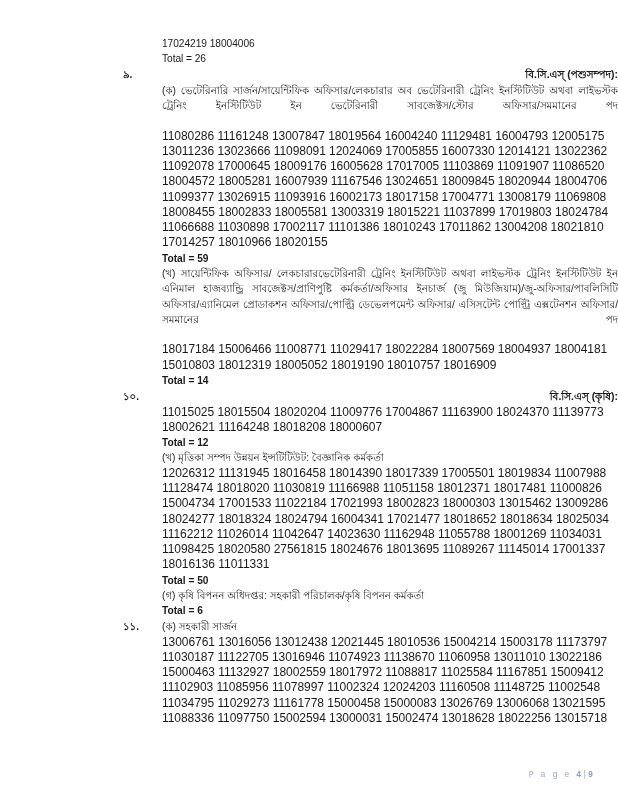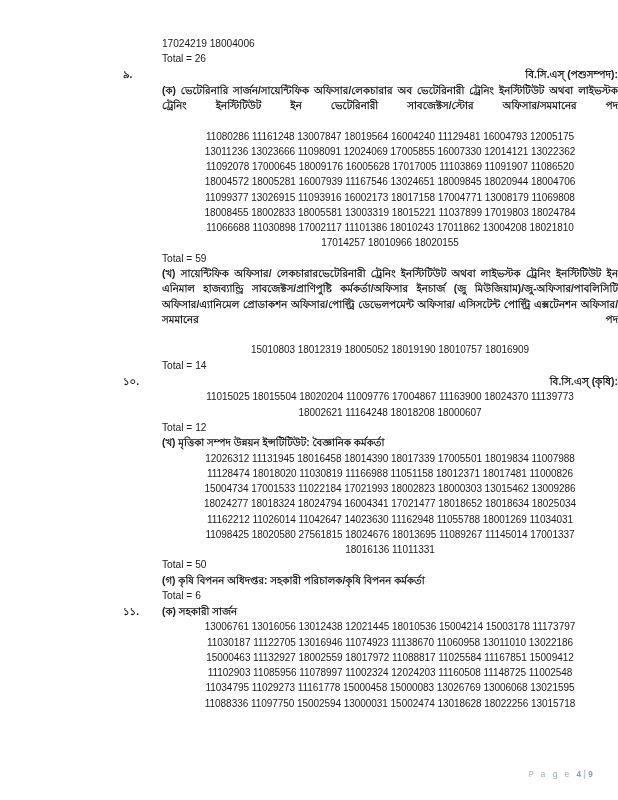--- a/index.html
+++ b/index.html
@@ -58,43 +58,43 @@
     line-height: 15.4px;
     text-align: right;
   }
 
   
   .sub {
     margin-left: 39px;
   }
   .sub-head {
     font-size: 10.2px;
-    font-weight: bold;
+    font-weight: normal;
     line-height: 15.3px;
     text-align: justify;
     text-justify: inter-word;
   }
   .sub-head.justify-all {
     text-align: justify;
   }
   .sub-head.justify-all::after {
     content: "";
     display: inline-block;
     width: 100%;
   }
   .rolls {
-    font-size: 10px;
+    font-size: 12px;
     line-height: 15.25px;
     letter-spacing: -0.05px;
     white-space: pre;
-    text-align: center;
   }
   .total {
     font-size: 10.2px;
     line-height: 15.3px;
+    font-weight: bold;
   }
 
   .footer {
     position: absolute;
     right: 24px;
     bottom: 20px;
     font-size: 8.4px;
     letter-spacing: 0.9px;
     color: #9aa8c4;
     font-family: Liberation Mono, monospace;
@@ -128,20 +128,21 @@
         <div class="rolls">18004572 18005281 16007939 11167546 13024651 18009845 18020944 18004706</div>
         <div class="rolls">11099377 13026915 11093916 16002173 18017158 17004771 13008179 11069808</div>
         <div class="rolls">18008455 18002833 18005581 13003319 18015221 11037899 17019803 18024784</div>
         <div class="rolls">11066688 11030898 17002117 11101386 18010243 17011862 13004208 18021810</div>
         <div class="rolls">17014257 18010966 18020155</div>
         <div class="total">Total = 59</div>
       </div>
 
       <div class="sub">
         <div class="sub-head justify-all">(খ) সায়েন্টিফিক অফিসার/ লেকচারারভেটেরিনারী ট্রেনিং ইনস্টিটিউট অথবা লাইভস্টক ট্রেনিং ইনস্টিটিউট ইন এনিমাল হাজব্যান্ড্রি সাবজেক্টস/প্রাণিপুষ্টি কর্মকর্তা/অফিসার ইনচার্জ (জু মিউজিয়াম)/জু-অফিসার/পাবলিসিটি অফিসার/এ্যানিমেল প্রোডাকশন অফিসার/পোল্ট্রি ডেভেলপমেন্ট অফিসার/ এসিসটেন্ট পোল্ট্রি এক্সটেনশন অফিসার/ সমমানের পদ</div>
+        <div class="rolls">18017184 15006466 11008771 11029417 18022284 18007569 18004937 18004181</div>
         <div class="rolls">15010803 18012319 18005052 18019190 18010757 18016909</div>
         <div class="total">Total = 14</div>
       </div>
     </div>
 
     <div class="section">
       <div class="sec-num">১০.</div>
       <div class="sec-title">বি.সি.এস্ (কৃষি):</div>
 
       <div class="sub">

